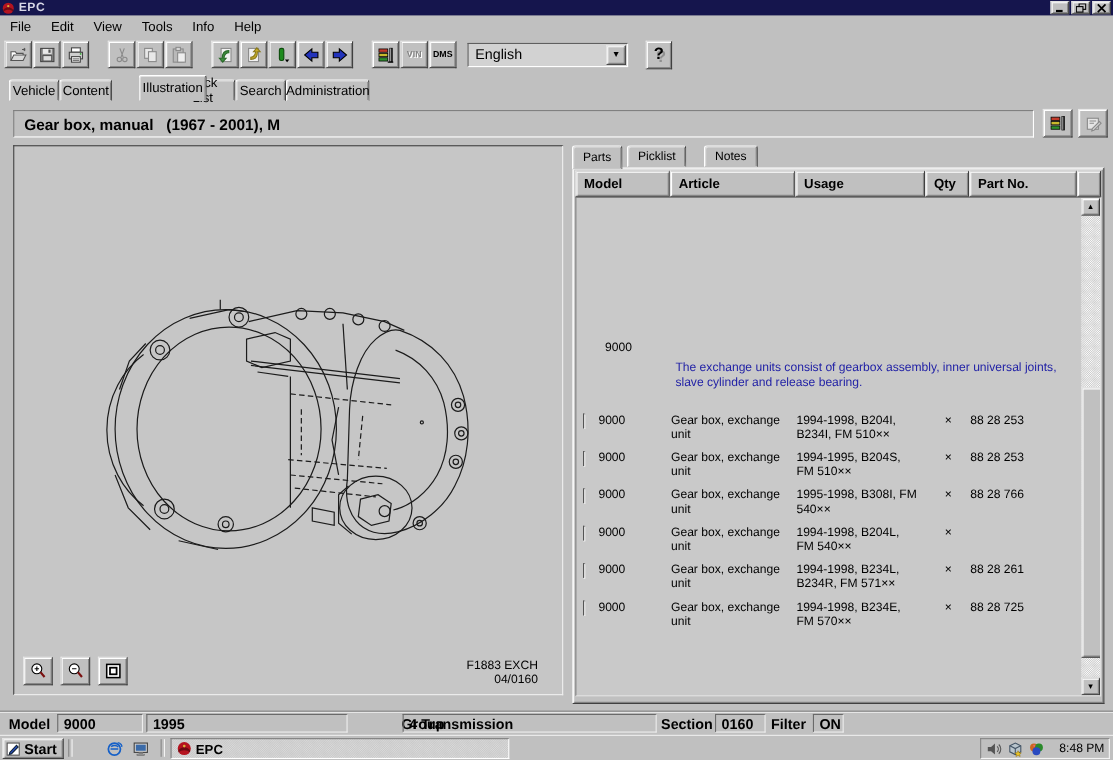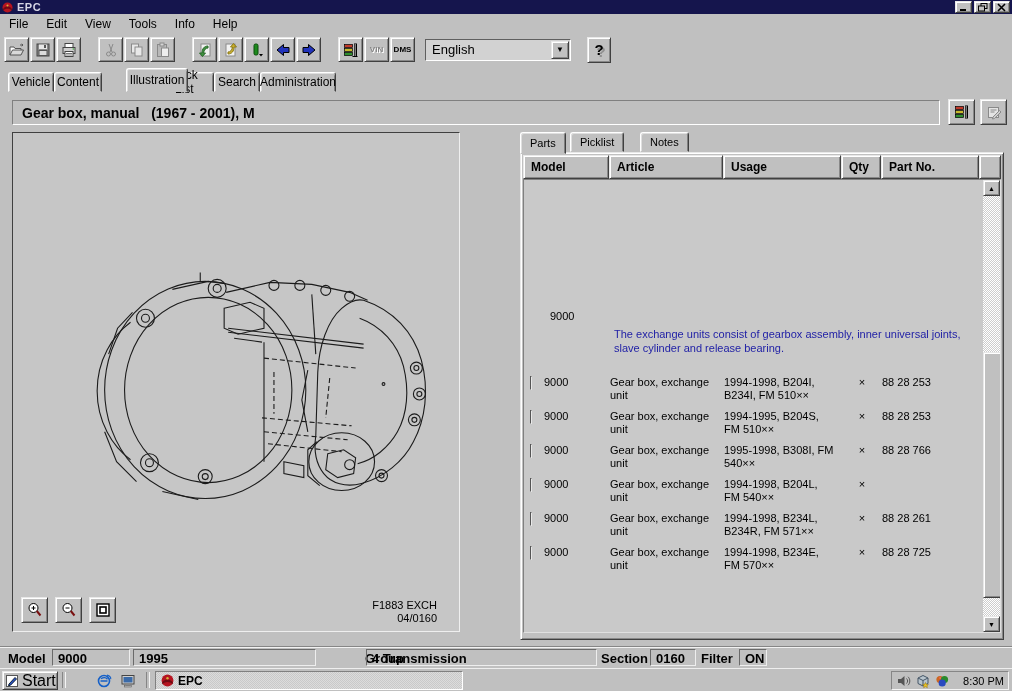--- a/index.html
+++ b/index.html
@@ -43,21 +43,21 @@
     box-shadow:inset 1px 0 0 #dfdfdf, inset 0 1px 0 #dfdfdf, inset -1px 0 0 #808080;
     border-radius:3px 3px 0 0;display:flex;align-items:center;justify-content:center;
     font-size:12px;padding:0 10px;}
   .tab.active{height:24px;z-index:2;font-size:12px;margin-left:24px;}
   
   .pagehdr{position:absolute;left:12px;top:100px;width:928px;height:25px;box-sizing:border-box;
     border:1px solid;border-color:#808080 #fff #fff #808080;
     display:flex;align-items:center;font-weight:bold;font-size:14px;padding-left:9px;white-space:pre;text-align:right;}
   .hdrbtn{position:absolute;top:99px;width:27px;height:26px;}
   
-  .illu{position:absolute;left:12px;top:132px;width:448px;height:500px;box-sizing:border-box;
+  .illu{position:absolute;left:12px;top:132px;width:500px;height:500px;box-sizing:border-box;
     background:#c6c6c6;border:1px solid;border-color:#404040 #efefef #efefef #404040;}
   .illu svg.draw{position:absolute;left:0;top:0;width:498px;height:498px;}
   .zoombtns{position:absolute;left:8px;bottom:8px;display:flex;gap:7px;}
   .zbtn{width:27px;height:26px;}
   .illuref{position:absolute;right:22px;bottom:6px;text-align:right;font-size:11px;line-height:13px;}
   
   .parts{position:absolute;left:518px;top:132px;width:488px;height:508px;}
   .ptab{position:absolute;top:0;height:20px;box-sizing:border-box;background:#c0c0c0;
     border:1px solid;border-color:#fff #404040 #c0c0c0 #fff;border-radius:3px 3px 0 0;
     box-shadow:inset 1px 1px 0 #dfdfdf, inset -1px 0 0 #808080;
@@ -99,21 +99,21 @@
   .statusbar{position:absolute;left:0;top:646px;width:1012px;height:22px;
     border-top:1px solid #868686;box-shadow:inset 0 1px 0 #f2f2f2;}
   .st-label{position:absolute;top:4px;font-weight:bold;font-size:13px;}
   .st-field{position:absolute;top:2px;height:17px;box-sizing:border-box;
     border:1px solid;border-color:#6a6a6a #eee #eee #6a6a6a;
     font-weight:bold;font-size:13px;padding:1px 0 0 5px;}
   
   .taskbar{position:absolute;left:0;top:668px;width:1012px;height:23px;background:#c0c0c0;
     border-top:1px solid #eee;}
   .startbtn{position:absolute;left:2px;top:2px;width:56px;height:19px;display:flex;align-items:center;
-    font-weight:normal;font-size:16px;gap:3px;padding-left:3px;box-sizing:border-box;}
+    font-weight:bold;font-size:13px;gap:3px;padding-left:3px;box-sizing:border-box;}
   .tsep{position:absolute;top:3px;width:2px;height:16px;border-left:1px solid #868686;border-right:1px solid #f4f4f4;}
   .ql{position:absolute;top:2px;width:24px;height:19px;display:flex;align-items:center;justify-content:center;}
   .taskbtn{position:absolute;left:155px;top:2px;width:308px;height:19px;display:flex;align-items:center;gap:4px;
     padding-left:5px;box-sizing:border-box;font-weight:bold;font-size:12px;
     border:1px solid;border-color:#808080 #fff #fff #808080;
     background-image:linear-gradient(45deg,#dcdcdc 25%,transparent 25%,transparent 75%,#dcdcdc 75%),
                      linear-gradient(45deg,#dcdcdc 25%,#c9c9c9 25%,#c9c9c9 75%,#dcdcdc 75%);
     background-position:0 0,1px 1px;background-size:2px 2px;}
   .tray{position:absolute;right:3px;top:2px;width:118px;height:19px;box-sizing:border-box;
     border:1px solid;border-color:#868686 #f4f4f4 #f4f4f4 #868686;
@@ -519,15 +519,15 @@
         <path d="M3 5 L8 2.5 L13 5 L13 10.5 L8 13 L3 10.5 Z" fill="#b8c4cc" stroke="#456"></path>
         <path d="M3 5 L8 7.5 L13 5 M8 7.5 L8 13" stroke="#456" fill="none"></path>
         <polygon points="10.5,9.5 11.4,11.3 13.4,11.5 12,12.8 12.4,14.7 10.5,13.7 8.6,14.7 9,12.8 7.6,11.5 9.6,11.3" fill="#e8c224" stroke="#907010" stroke-width="0.5"></polygon>
       </svg>
     <svg class="icon16" viewBox="0 0 16 16">
         <circle cx="6" cy="6.5" r="3.6" fill="#c62"></circle>
         <circle cx="10.5" cy="6.5" r="3.6" fill="#2a8a2a"></circle>
         <circle cx="8.2" cy="10" r="3.6" fill="#2a4ac0"></circle>
         <circle cx="6.2" cy="5" r="1" fill="#e66"></circle>
       </svg>
-    <span class="clock">8:30 PM</span>
+    <span class="clock">8:48 PM</span>
   </span>
 </div>
 
 </body></html>

